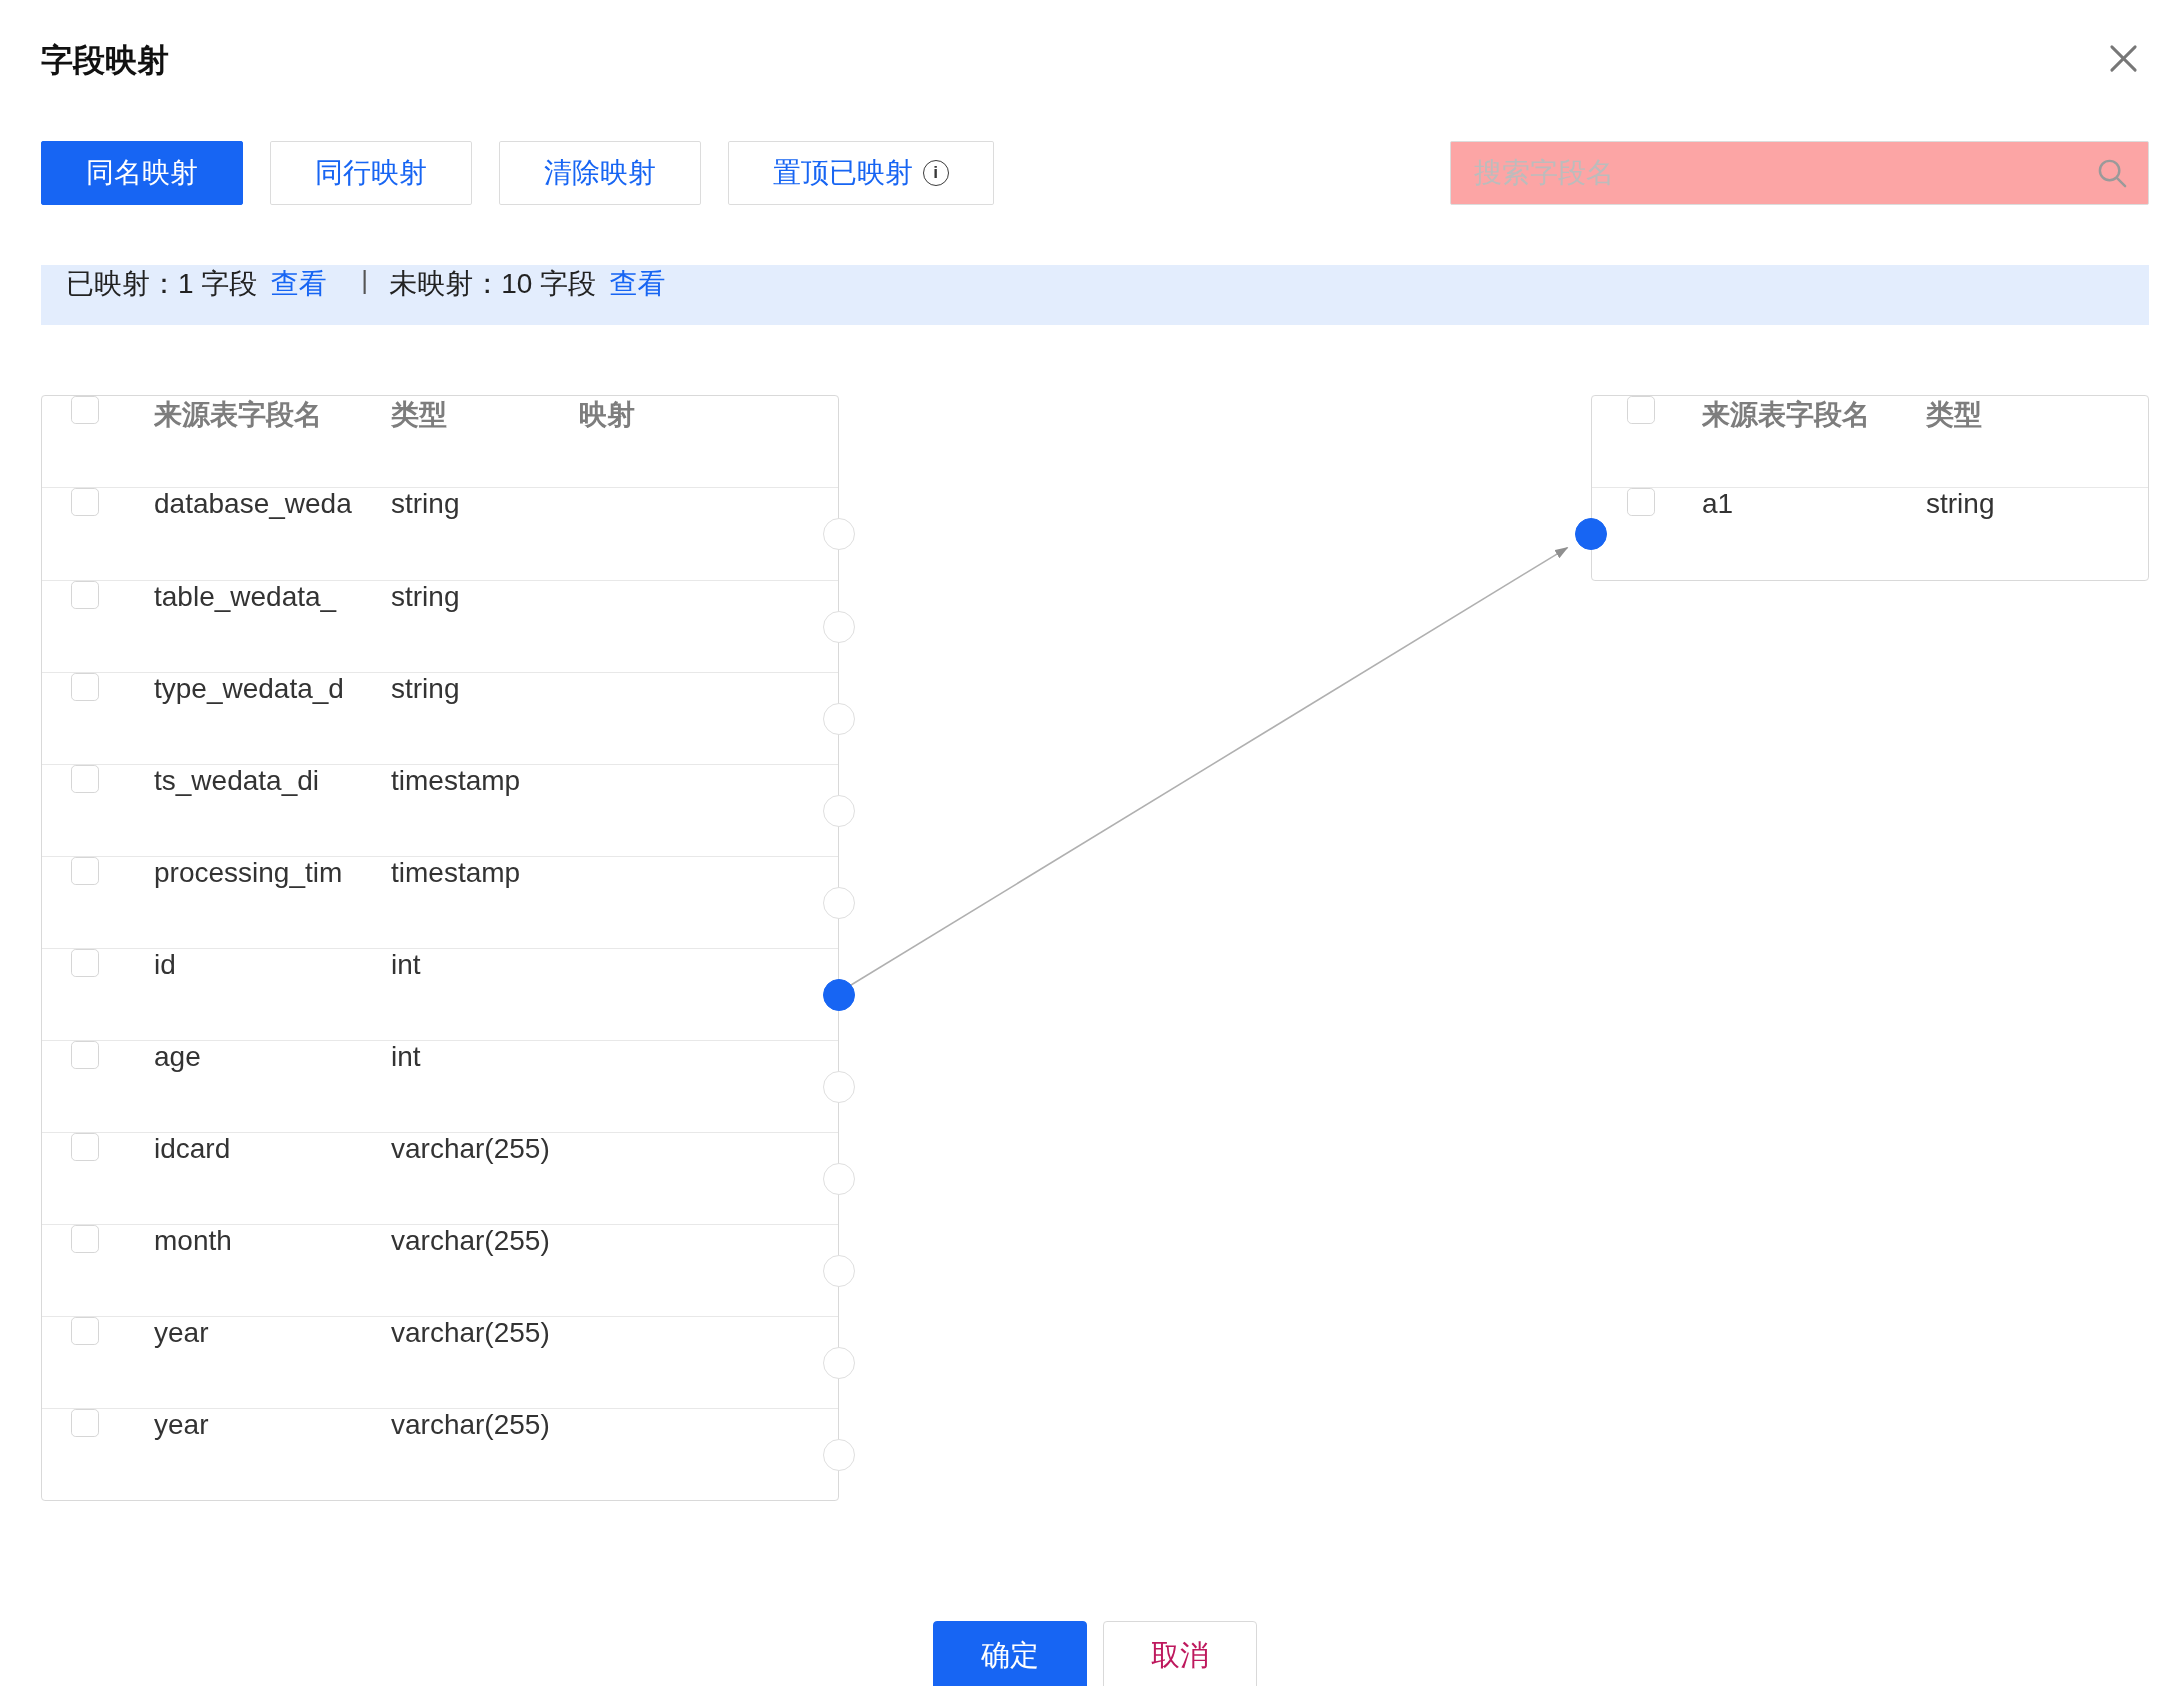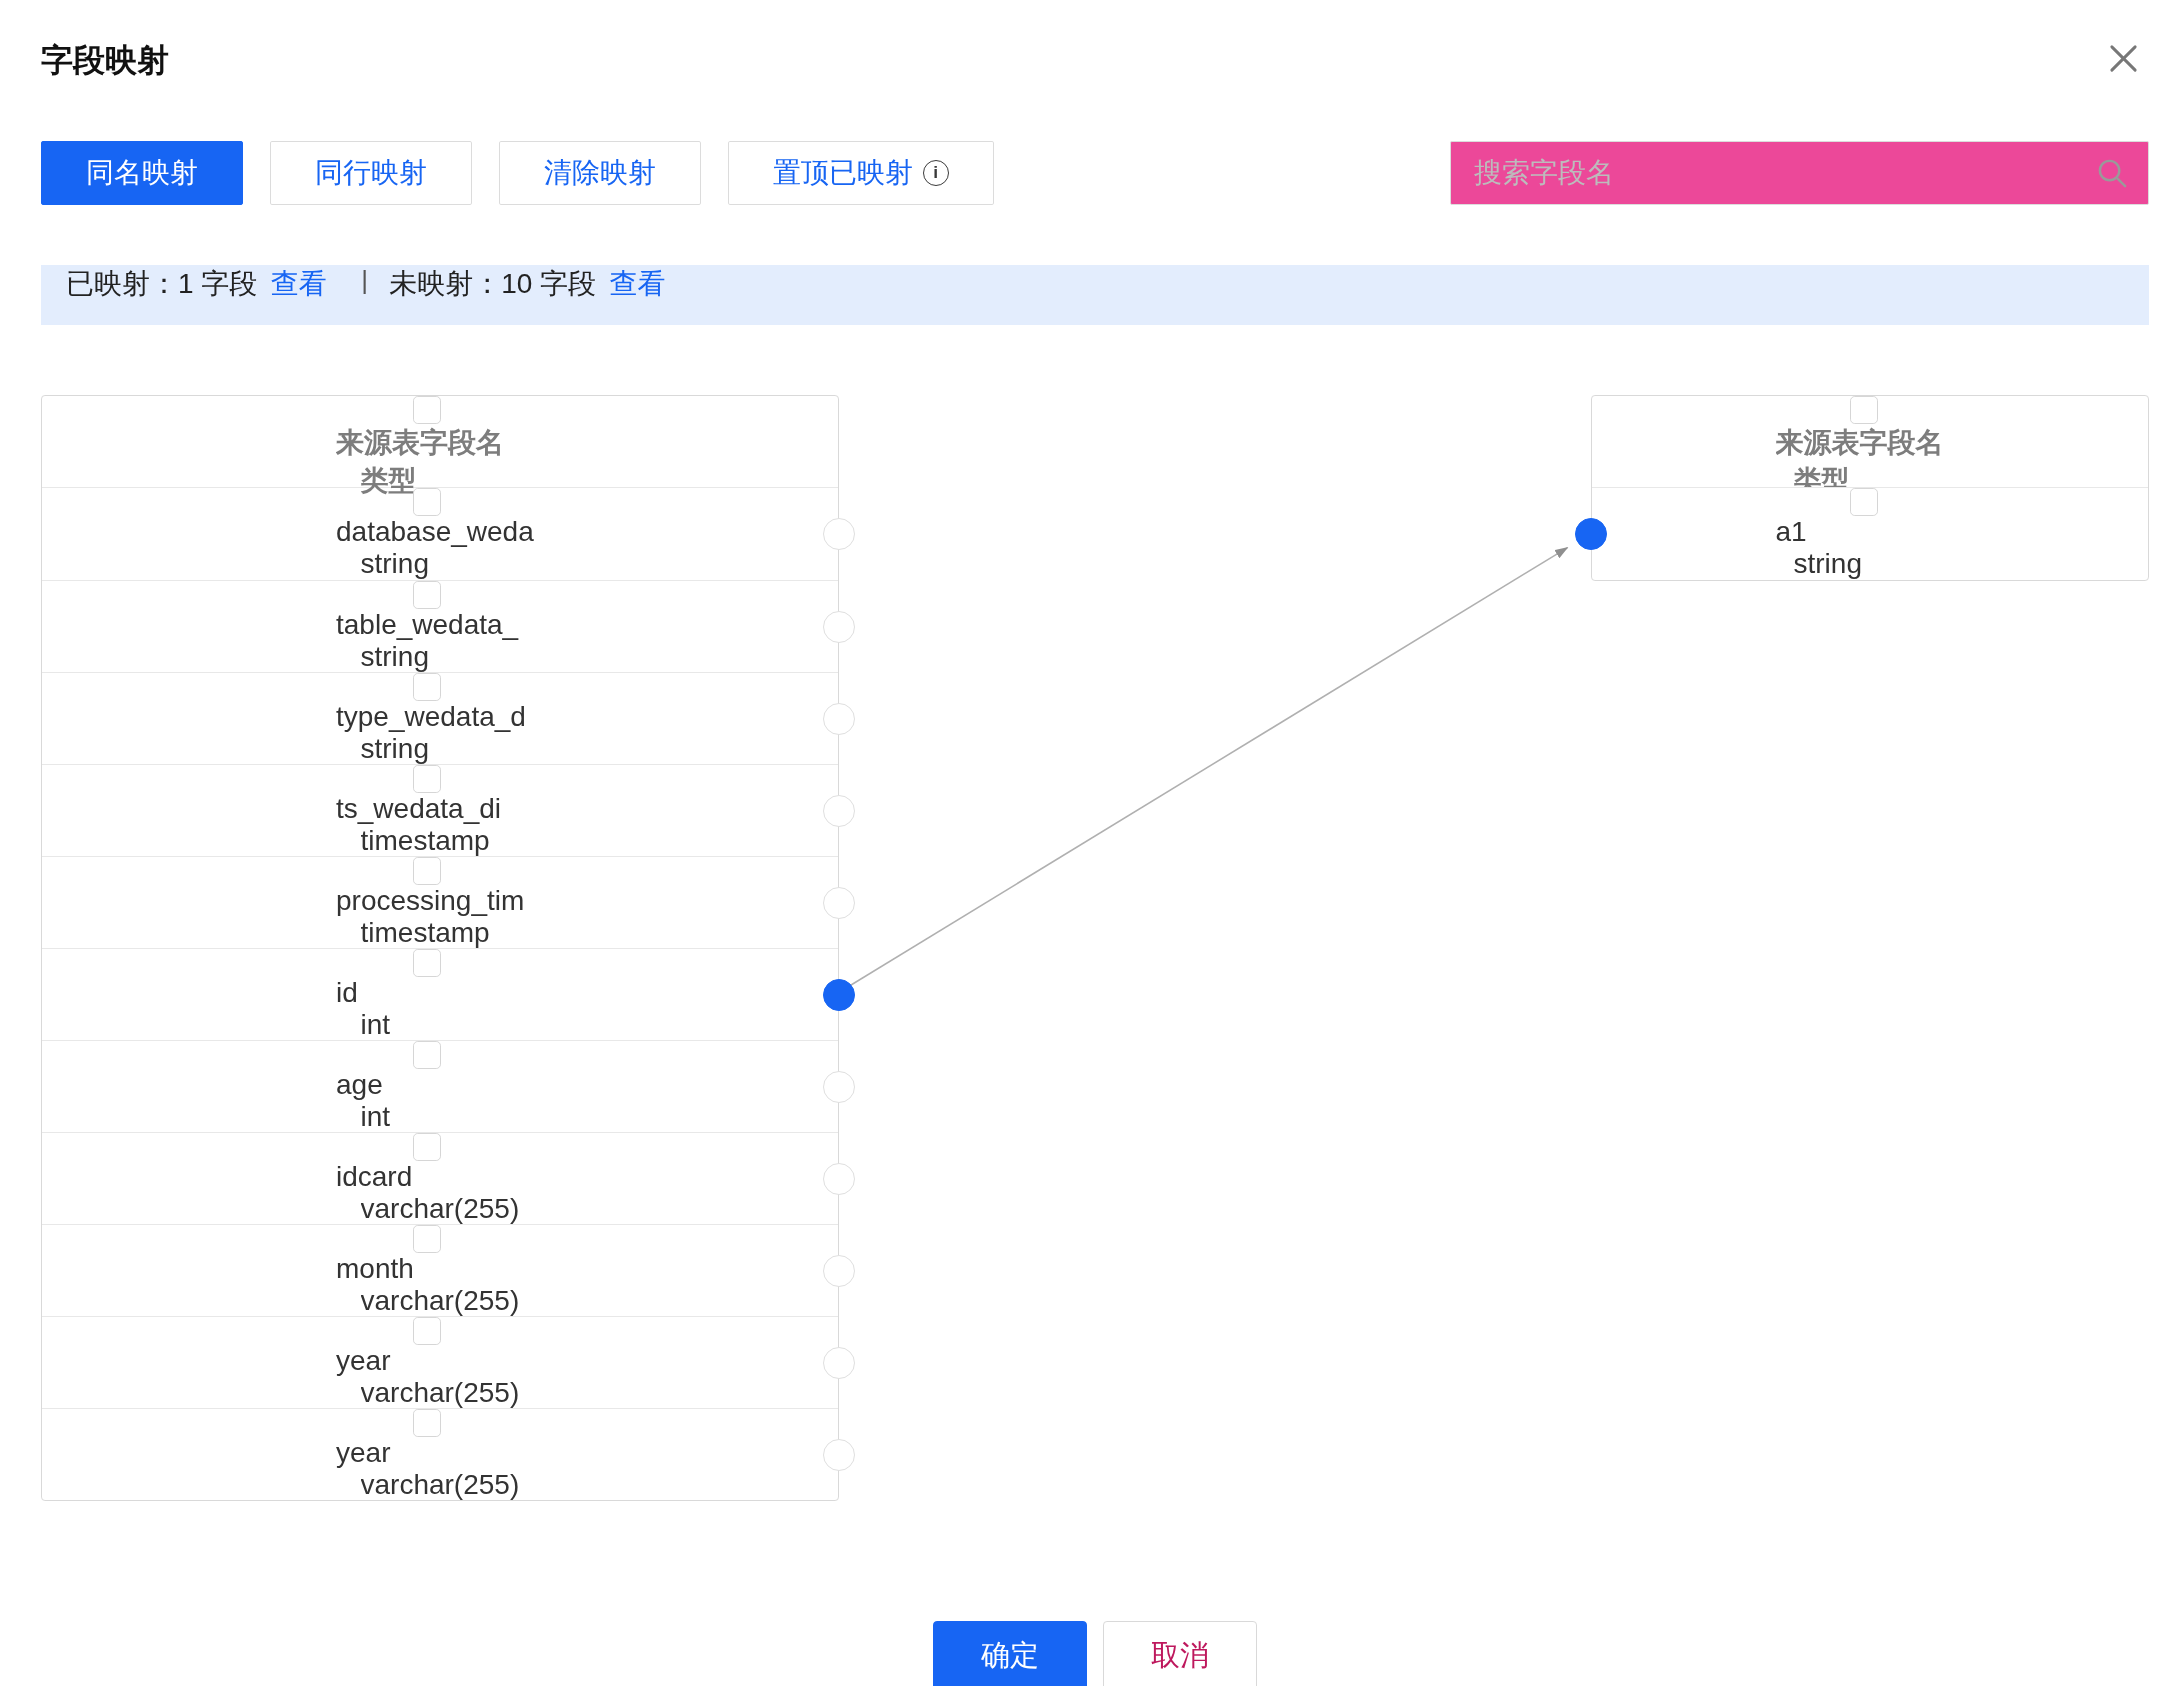--- a/index.html
+++ b/index.html
@@ -33,21 +33,21 @@
   }
   .tbtn.primary { background: var(--accent, #1765f3); border-color: var(--accent, #1765f3); color: #fff; }
   .info-icon {
     width: 26px; height: 26px; border: 1.9px solid #3a3a3a; border-radius: 50%;
     color: #3a3a3a; font-size: 17.4px; line-height: 22px; text-align: center;
     display: inline-block; font-weight: 700;
   }
   .search-box {
     margin-left: auto; width: 699px; height: 64px;
     border: 1px solid #dcdcdc; border-radius: 1.9px;
-    display: flex; align-items: center; padding: 0 19.3px 0 23px; background: #ec4899;
+    display: flex; align-items: center; padding: 0 19.3px 0 23px; background: #fca5a5;
   }
   .search-box input {
     flex: 1; border: none; outline: none; font-size: 28px; color: #333;
     font-family: inherit; background: transparent;
   }
   .search-box input::placeholder { color: #bcbcbc; }
 
   
   .summary-bar {
     margin-top: 60px; height: 60px; background: var(--info-bg, #e3edfd);
@@ -59,21 +59,21 @@
   
   .tables { position: relative; margin-top: 70px; height: 1110px; }
   .overlay { position: absolute; inset: 0; width: 100%; height: 100%; pointer-events: none; }
   .table {
     position: absolute; top: 0; background: #fff;
     border: 1px solid #d9d9d9; border-radius: 3.9px;
   }
   .table.source { left: 0; width: 798px; }
   .table.target { right: 0; width: 558px; }
 
-  .thead, .trow { display: flex; align-items: center; height: 92px; padding-left: 29px; position: relative; flex-direction: column; }
+  .thead, .trow { display: flex; align-items: flex-start; height: 92px; padding-left: 29px; position: relative; }
   .target .thead, .target .trow { padding-left: 35px; }
   .thead { border-bottom: 1px solid #e8e8e8; }
   .trow + .trow { border-top: 1px solid #e8e8e8; }
   .th { font-weight: 600; color: #7d7d7d; }
   .cell { font-size: 28px; white-space: nowrap; overflow: hidden; }
   .cell.check { width: 83px; flex: none; display: flex; align-items: center; }
   .target .cell.check { width: 75px; }
   .cell.name { width: 237px; flex: none; color: #333; }
   .target .cell.name { width: 224px; }
   .cell.type { width: 188px; flex: none; color: #333; }

